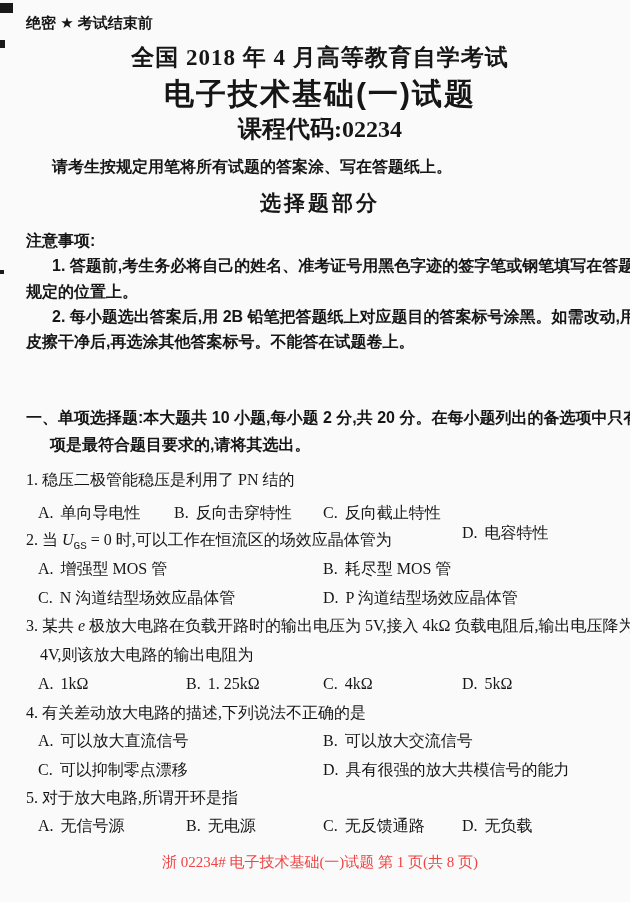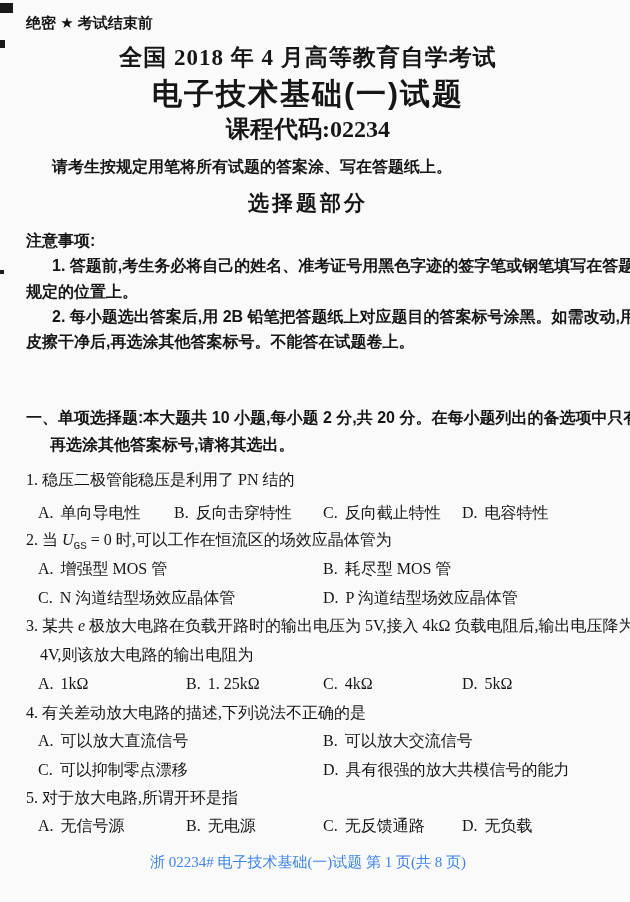--- a/index.html
+++ b/index.html
@@ -7,31 +7,31 @@
     width:630px;height:902px;position:relative;
     background:#fafafa;
     font-family:"Liberation Serif",serif;
     color:#161616;
     overflow:hidden;
   }
   .page{position:absolute;inset:0;}
   .line{position:absolute;white-space:nowrap;line-height:1.15;}
   .sans{font-family:"Liberation Sans","DejaVu Sans",sans-serif;font-weight:700;}
   .serif{font-family:"Liberation Serif","DejaVu Serif",serif;font-weight:400;}
-  .center{left:0;width:616px;text-align:center;}
+  .center{left:12px;width:616px;text-align:center;}
   .fs15{font-size:15px;}
   .fs16{font-size:16px;}
   .title1{font-size:23px;font-weight:700;letter-spacing:1px;}
   .title2{font-size:30px;letter-spacing:2px;}
   .code{font-size:24px;font-weight:700;}
   .sect{font-size:21px;letter-spacing:3px;}
   .ol{margin-right:7px;}
   .var{font-family:"Liberation Serif",serif;font-style:italic;}
   sub{font-size:11px;font-family:Liberation Mono, monospace;}
-  .footer{font-size:15px;color:#3b82f6;}
+  .footer{font-size:15px;color:#ef4444;}
   .artifact{position:absolute;background:#1a1a1a;}
 </style>
 </head>
 <body>
 
 <div class="page">
 
   <div class="artifact" style="left:0;top:3px;width:13px;height:10px;"></div>
   <div class="artifact" style="left:0;top:40px;width:5px;height:8px;"></div>
   <div class="artifact" style="left:0;top:270px;width:4px;height:4px;"></div>
@@ -44,27 +44,27 @@
   <div class="line sans fs16" style="top:158px;left:52px;">请考生按规定用笔将所有试题的答案涂、写在答题纸上。</div>
   <div class="line sans center sect" style="top:191px;">选择题部分</div>
 
   <div class="line sans fs16" style="top:232px;left:26px;">注意事项:</div>
   <div class="line sans fs16" style="top:257px;left:52px;">1. 答题前,考生务必将自己的姓名、准考证号用黑色字迹的签字笔或钢笔填写在答题纸</div>
   <div class="line sans fs16" style="top:283px;left:26px;">规定的位置上。</div>
   <div class="line sans fs16" style="top:308px;left:52px;">2. 每小题选出答案后,用 2B 铅笔把答题纸上对应题目的答案标号涂黑。如需改动,用橡</div>
   <div class="line sans fs16" style="top:333px;left:26px;">皮擦干净后,再选涂其他答案标号。不能答在试题卷上。</div>
 
   <div class="line sans fs16" style="top:409px;left:26px;">一、单项选择题:本大题共 10 小题,每小题 2 分,共 20 分。在每小题列出的备选项中只有一</div>
-  <div class="line sans fs16" style="top:436px;left:50px;">再选涂其他答案标号,请将其选出。</div>
+  <div class="line sans fs16" style="top:436px;left:50px;">项是最符合题目要求的,请将其选出。</div>
 
   <div class="line serif fs16" style="top:471px;left:26px;">1. 稳压二极管能稳压是利用了 PN 结的</div>
   <span class="line serif fs16" style="top:504px;left:38px;"><span class="ol">A.</span><span>单向导电性</span></span>
   <span class="line serif fs16" style="top:504px;left:174px;"><span class="ol">B.</span><span>反向击穿特性</span></span>
   <span class="line serif fs16" style="top:504px;left:323px;"><span class="ol">C.</span><span>反向截止特性</span></span>
-  <span class="line serif fs16" style="top:504px;left:462px;"><span class="ol">D.</span><span>电容特性</span></span>
+  <span class="line serif fs16" style="top:524px;left:462px;"><span class="ol">D.</span><span>电容特性</span></span>
 
   <span class="line serif fs16" style="top:531px;left:26px;"><span>2. 当 </span><i class="var">U</i><sub>GS</sub><span> = 0 时,可以工作在恒流区的场效应晶体管为</span></span>
   <span class="line serif fs16" style="top:560px;left:38px;"><span class="ol">A.</span><span>增强型 MOS 管</span></span>
   <span class="line serif fs16" style="top:560px;left:323px;"><span class="ol">B.</span><span>耗尽型 MOS 管</span></span>
   <span class="line serif fs16" style="top:589px;left:38px;"><span class="ol">C.</span><span>N 沟道结型场效应晶体管</span></span>
   <span class="line serif fs16" style="top:589px;left:323px;"><span class="ol">D.</span><span>P 沟道结型场效应晶体管</span></span>
 
   <span class="line serif fs16" style="top:617px;left:26px;"><span>3. 某共 </span><i class="var">e</i><span> 极放大电路在负载开路时的输出电压为 5V,接入 4kΩ 负载电阻后,输出电压降为</span></span>
   <div class="line serif fs16" style="top:646px;left:40px;">4V,则该放大电路的输出电阻为</div>
   <span class="line serif fs16" style="top:675px;left:38px;"><span class="ol">A.</span><span>1kΩ</span></span>

